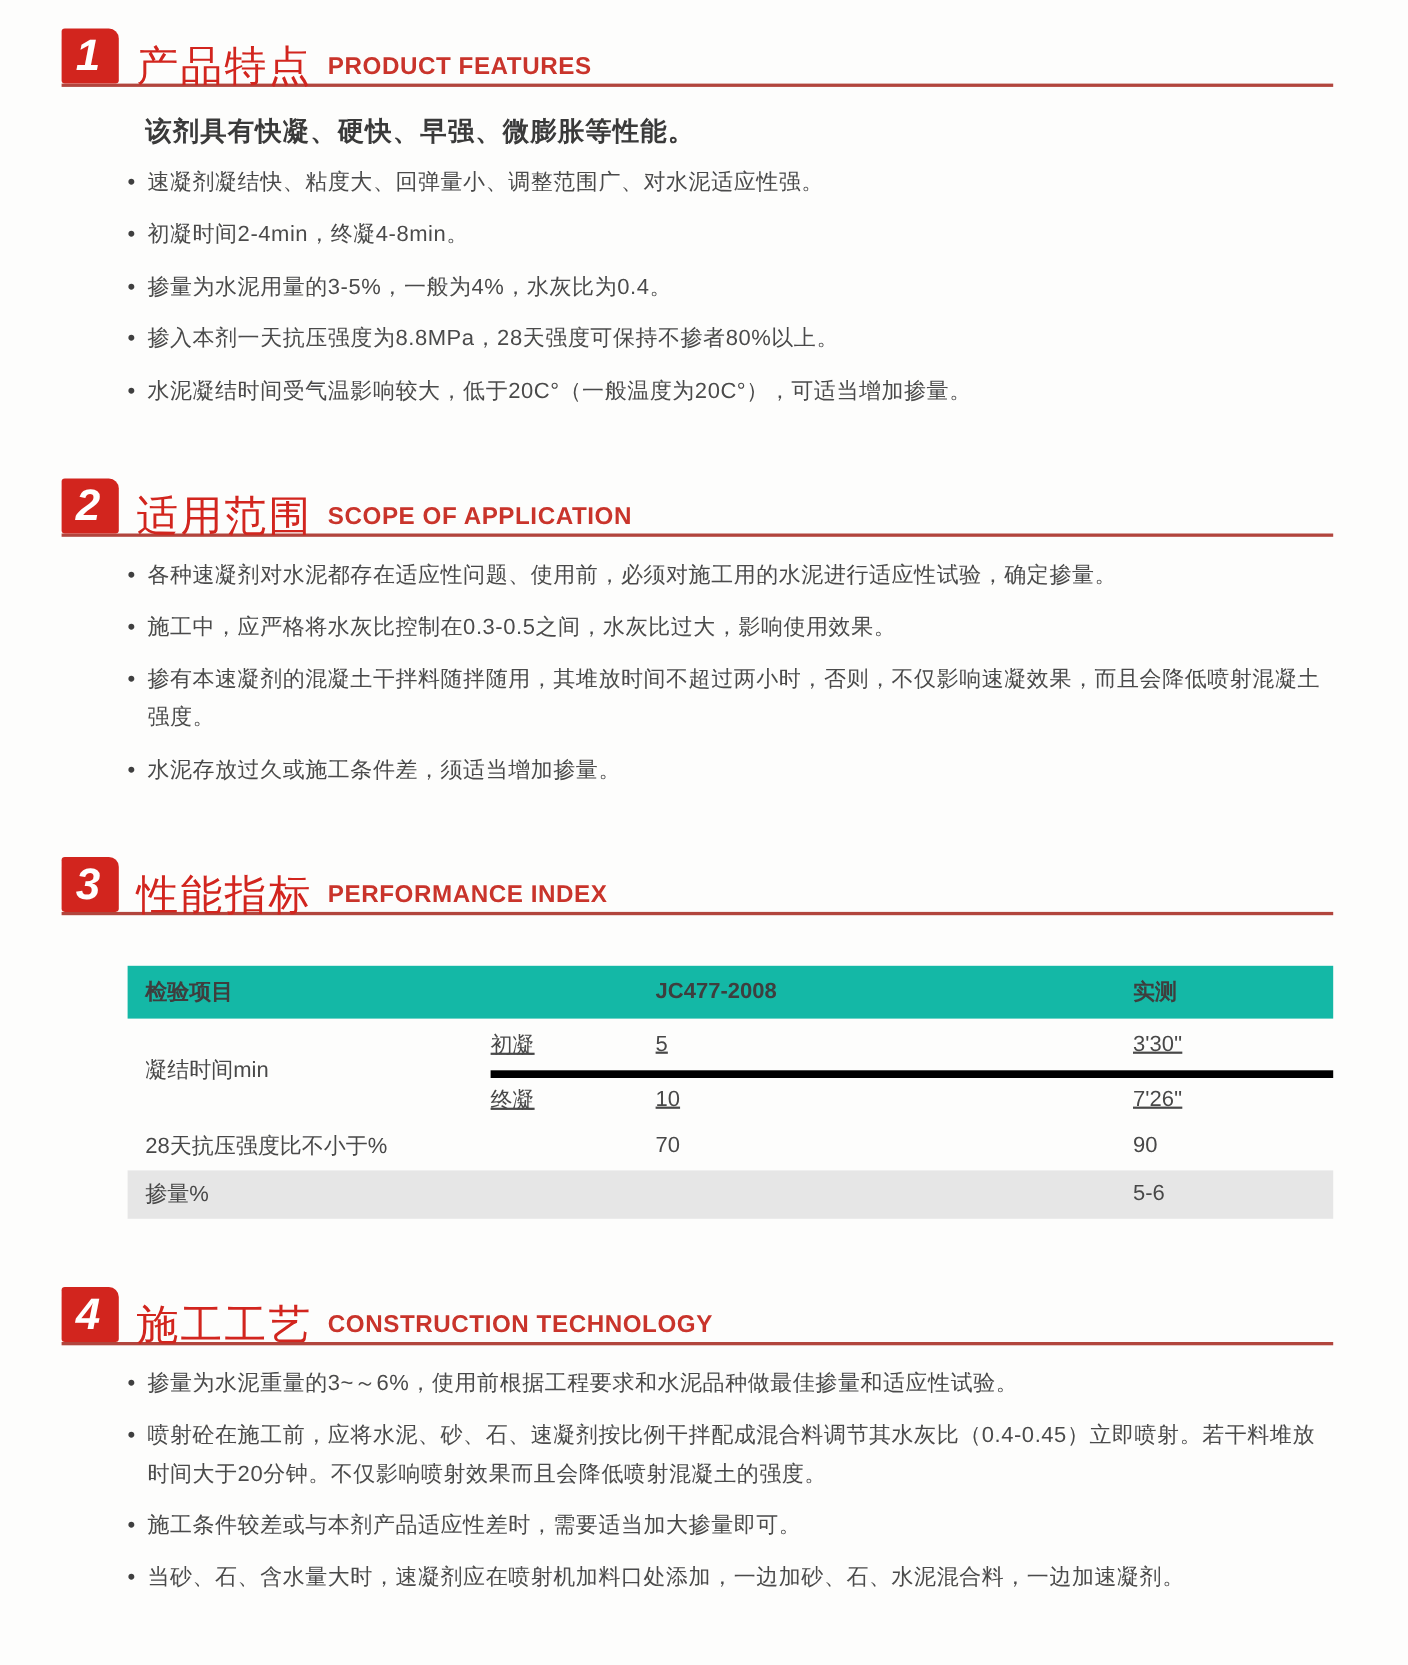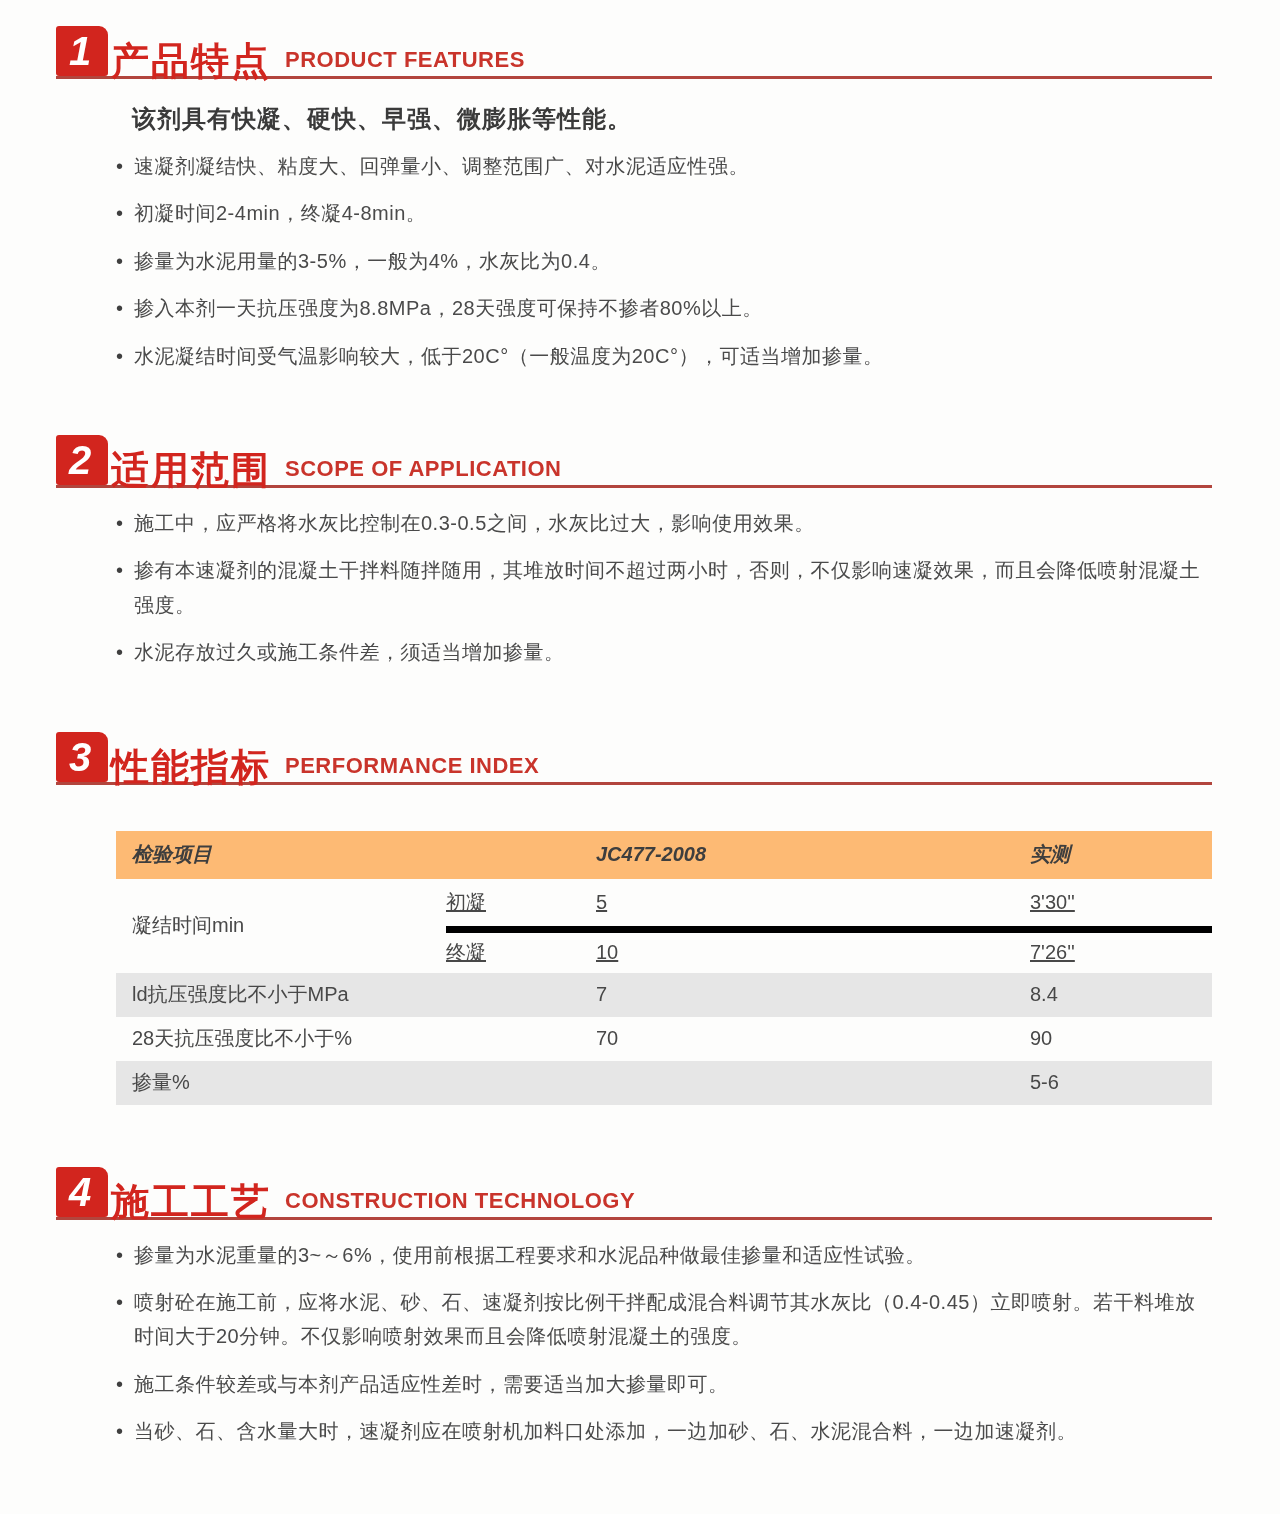--- a/index.html
+++ b/index.html
@@ -30,22 +30,22 @@
     background:var(--accent);
     border-radius:3px 9px 3px 3px;
     display:flex;align-items:center;justify-content:center;
     flex:0 0 auto;
   }
   .badge span{
     color:#ffffff;font-size:40px;font-weight:700;font-style:italic;
     line-height:1;transform:translateX(-2px);
   }
   .tzh{
-    margin:0 0 -4px 3px;
-    font-size:38px;font-weight:700;color:var(--accent);
+    margin:0 0 -4px 16px;
+    font-size:38px;font-weight:400;color:var(--accent);
     letter-spacing:2px;line-height:1;
   }
   .ten{
     margin:0 0 3px 14px;
     font-size:22px;font-weight:700;color:#c9342b;
     letter-spacing:0.5px;
   }
 
   
   .sec-body{padding:18px 0 0 60px;font-size:20px;}
@@ -69,21 +69,21 @@
   }
 
   
   .ptable{margin-top:28px;width:1096px;font-size:20px;color:#484848;}
   .t-row{
     display:grid;
     grid-template-columns:330px 150px 360px 1fr;
     align-items:center;
     min-height:44px;
   }
-  .t-head{min-height:48px;background:#fdba74;font-weight:700;color:#3e3e3e;font-style:italic;}
+  .t-head{min-height:48px;background:#14b8a6;font-weight:700;color:#3e3e3e;}
   .stripe{background:var(--stripe);}
   .c1{padding-left:16px;}
   .center{text-align:left;}
   .meas{padding-left:74px;}
   .t-block{
     display:grid;
     grid-template-columns:330px 1fr;
     align-items:center;
   }
   .t-sub{display:block;text-decoration:underline;}
@@ -120,20 +120,21 @@
 
   <section class="sec">
     <div class="sec-header">
       <div class="badge">
         <span>2</span>
       </div>
       <h1 class="tzh">适用范围</h1>
       <span class="ten">SCOPE OF APPLICATION</span>
     </div>
     <div class="sec-body">
+      <div class="bullet"><span>各种速凝剂对水泥都存在适应性问题、使用前，必须对施工用的水泥进行适应性试验，确定掺量。</span></div>
       <div class="bullet"><span>施工中，应严格将水灰比控制在0.3-0.5之间，水灰比过大，影响使用效果。</span></div>
       <div class="bullet"><span>掺有本速凝剂的混凝土干拌料随拌随用，其堆放时间不超过两小时，否则，不仅影响速凝效果，而且会降低喷射混凝土强度。</span></div>
       <div class="bullet"><span>水泥存放过久或施工条件差，须适当增加掺量。</span></div>
     </div>
   </section>
 
   <section class="sec">
     <div class="sec-header">
       <div class="badge">
         <span>3</span>
@@ -157,26 +158,20 @@
               <div class="center">5</div>
               <div class="meas">3'30''</div>
             </div>
             <div class="t-subrow divided">
               <div class="center">终凝</div>
               <div class="center">10</div>
               <div class="meas">7'26''</div>
             </div>
           </div>
         </div>
-        <div class="t-row stripe">
-          <div class="c1">ld抗压强度比不小于MPa</div>
-          <div></div>
-          <div class="center">7</div>
-          <div class="meas">8.4</div>
-        </div>
         <div class="t-row">
           <div class="c1">28天抗压强度比不小于%</div>
           <div></div>
           <div class="center">70</div>
           <div class="meas">90</div>
         </div>
         <div class="t-row stripe">
           <div class="c1">掺量%</div>
           <div></div>
           <div class="center"></div>

